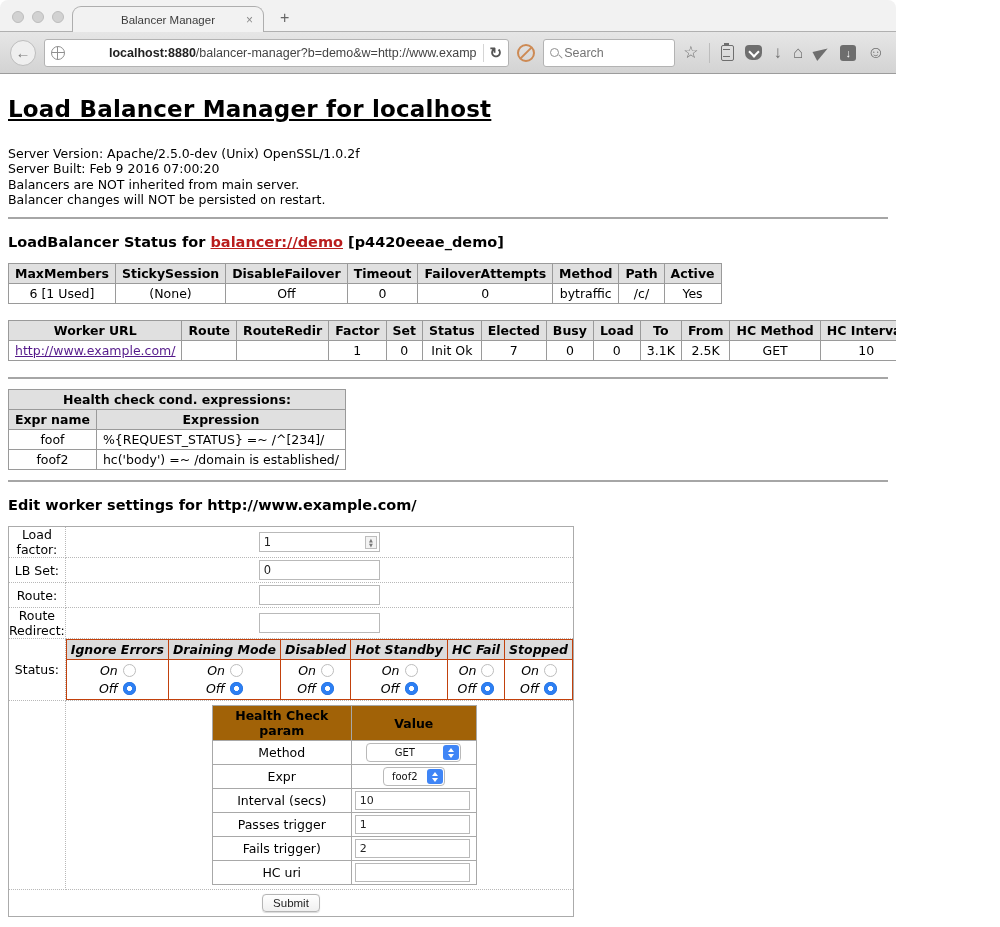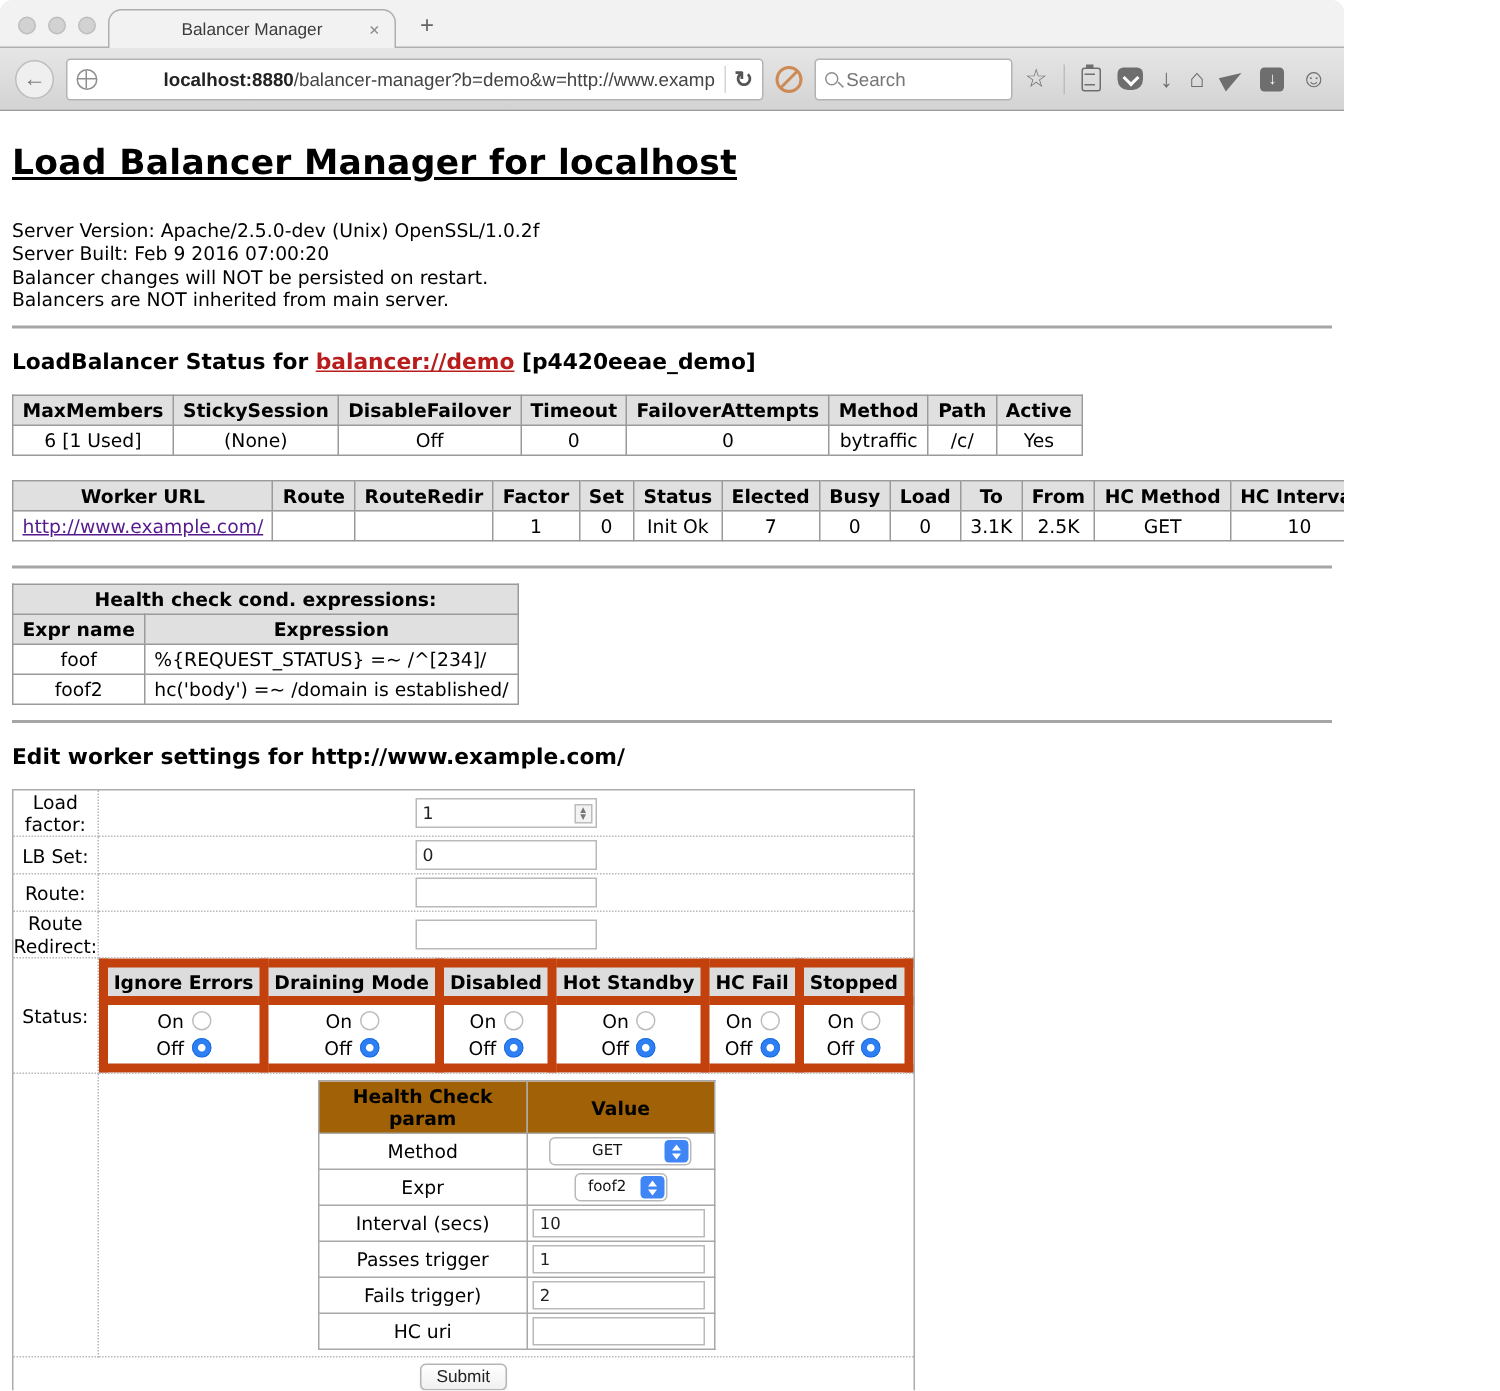--- a/index.html
+++ b/index.html
@@ -75,21 +75,21 @@
   table.form-table { border-collapse:collapse; width:564px; font-size:12.5px; border:1px solid #ababab; margin-top:10px; }
   table.form-table > tbody > tr > td { border:1px dotted #b8b8b8; height:25px; }
   td.flabel { width:100px; text-align:center; }
   td.fvalue { text-align:center; }
   .field-wrap { position:relative; display:inline-block; vertical-align:middle; }
   input.tfield { width:121px; height:20px; border:1px solid #b9b9b9; font-family:"DejaVu Sans",sans-serif; font-size:11.5px; padding:1px 4px; color:#222; background:#fff; }
   .num-spinner { position:absolute; right:3px; top:4px; width:12px; height:13px; border:1px solid #bdbdbd; background:#f3f3f3; display:flex; flex-direction:column; align-items:center; justify-content:center; line-height:4.5px; font-size:5px; color:#777; }
 
   td.statuscell { padding:0 !important; }
   table.status-table { border-collapse:collapse; width:100%; font-size:12.5px; }
-  table.status-table th, table.status-table td { border:6px solid #c2410c; text-align:center; }
+  table.status-table th, table.status-table td { border:1px solid #c2410c; text-align:center;font-style:italic; }
   table.status-table th { background:#dcdcdc; padding:2px 4px; white-space:nowrap; }
   table.status-table td { padding:3px 2px; }
   .radio-grid { display:grid; grid-template-columns:auto auto; gap:3px 5px; justify-content:center; align-items:center; }
   .radio-grid .rlabel { text-align:right; }
   .radio { width:13px; height:13px; border-radius:50%; background:#fff; border:1px solid #bdbdbd; display:inline-block; }
   .radio.selected { border:none; background:radial-gradient(circle, #ffffff 0 2.2px, #2d7ff3 2.8px 100%); box-shadow:inset 0 0 0 0.5px #1668d9; }
 
   td.hccell { padding:4px 0 !important; }
   table.hc-table { border-collapse:collapse; font-size:12.5px; margin-left:146px; width:265px; }
   table.hc-table th, table.hc-table td { border:1px solid #a8a8a8; text-align:center; padding:2px 4px; }
@@ -163,22 +163,22 @@
       <span class="gridicon"></span>
     </div>
   </div>
 
   <div class="content">
     <h1 class="pagetitle">Load Balancer Manager for localhost</h1>
 
     <div class="server-info">
       <div>Server Version: Apache/2.5.0-dev (Unix) OpenSSL/1.0.2f</div>
       <div>Server Built: Feb 9 2016 07:00:20</div>
+      <div>Balancers are NOT inherited from main server.</div>
       <div>Balancer changes will NOT be persisted on restart.</div>
-      <div>Balancers are NOT inherited from main server.</div>
     </div>
 
     <hr class="rule">
 
     <h3 class="sect"><span>LoadBalancer Status for </span><a class="plink" href="#">balancer://demo</a><span> [p4420eeae_demo]</span></h3>
 
     <table class="data-table">
       <tbody>
           <tr>
         <th>MaxMembers</th>

